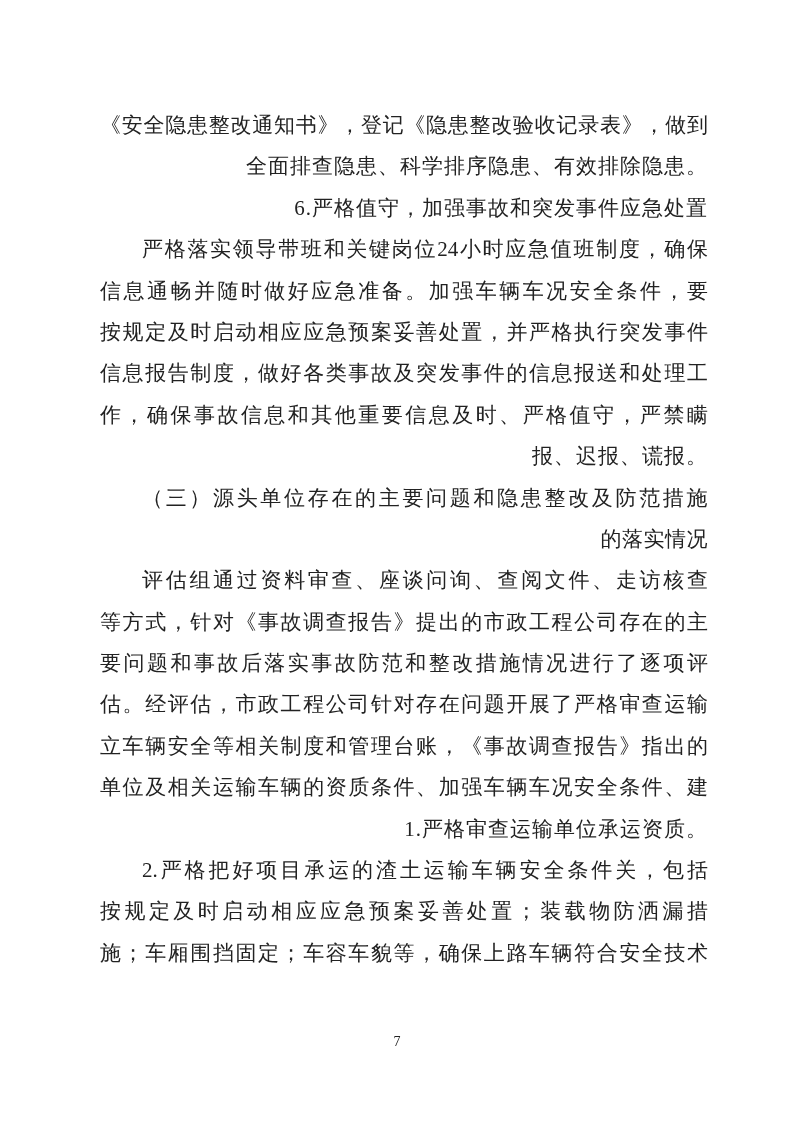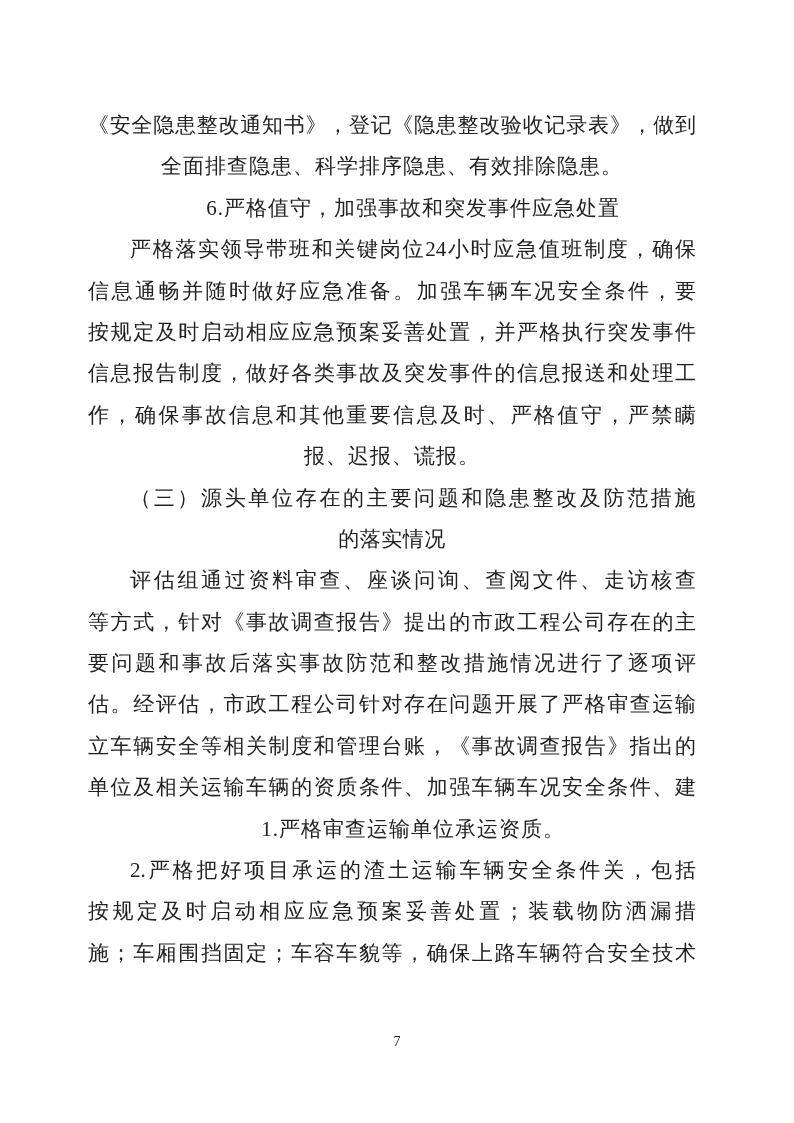--- a/index.html
+++ b/index.html
@@ -10,42 +10,42 @@
   .page {
     position: relative;
     width: 794px;
     height: 1123px;
     background: #ffffff;
     overflow: hidden;
     font-family: "Liberation Serif", "DejaVu Serif", serif;
   }
   .content {
     position: absolute;
-    left: 88px;
+    left: 100px;
     top: 105px;
     width: 608px;
   }
   .ln {
     display: block;
     height: 41.4px;
     line-height: 41.4px;
     font-size: 21px;
     color: #222222;
     white-space: nowrap;
     overflow: visible;
   }
   
   .fill {
     white-space: normal;
     text-align: justify;
     text-align-last: justify;
   }
   
   .end {
-    text-align: center;
+    text-align: right;
     letter-spacing: 1px;
   }
   
   .ind {
     text-indent: 42px;
   }
   .bold {
     font-weight: 400;
     letter-spacing: 0.5px;
   }

